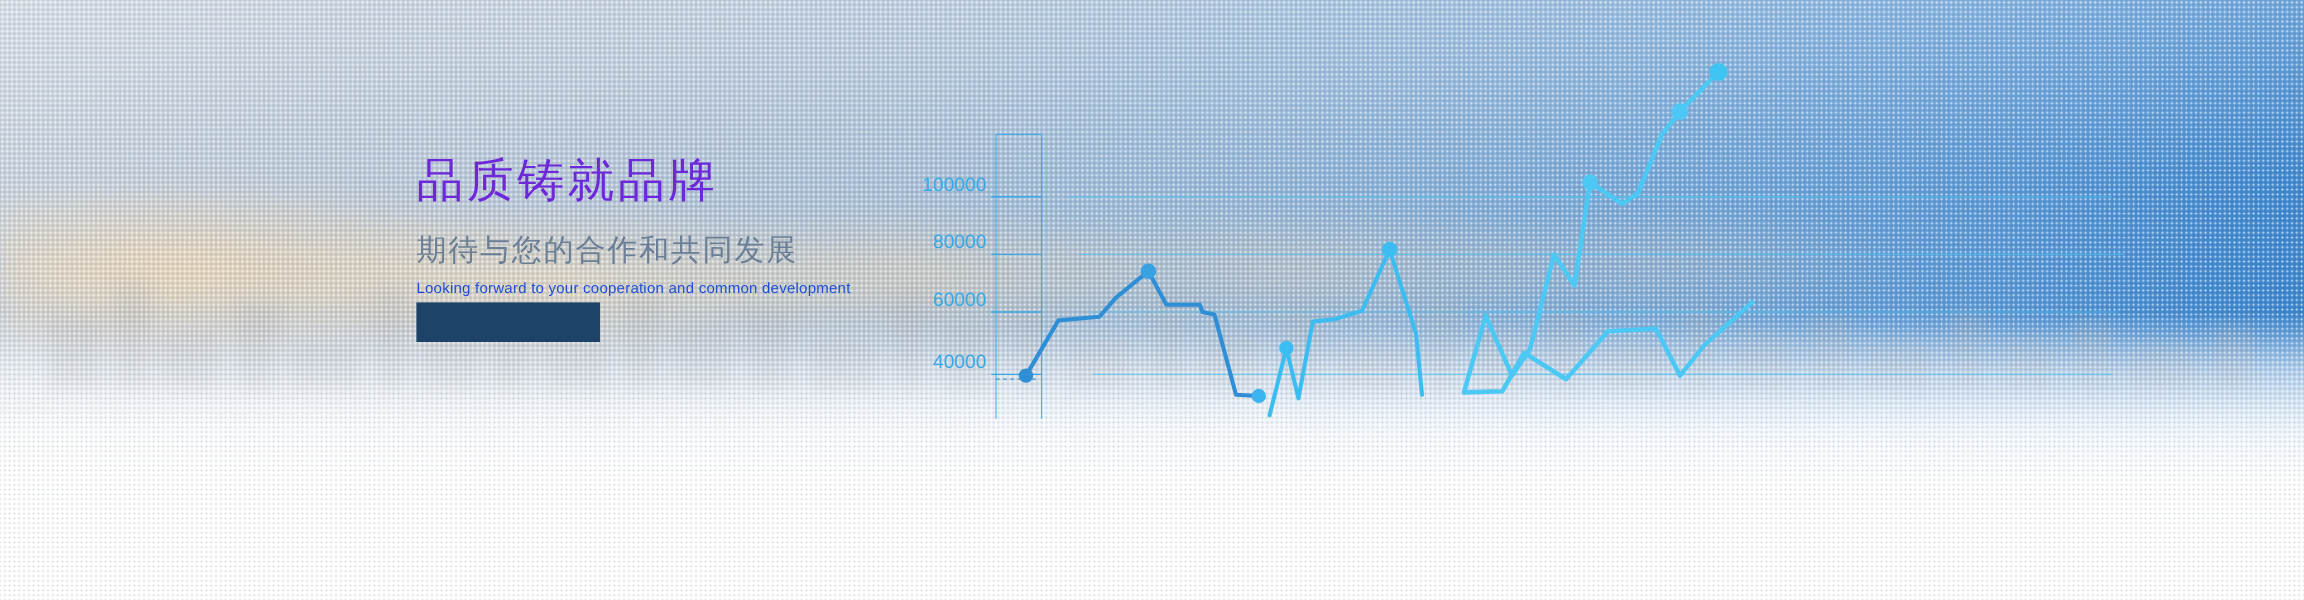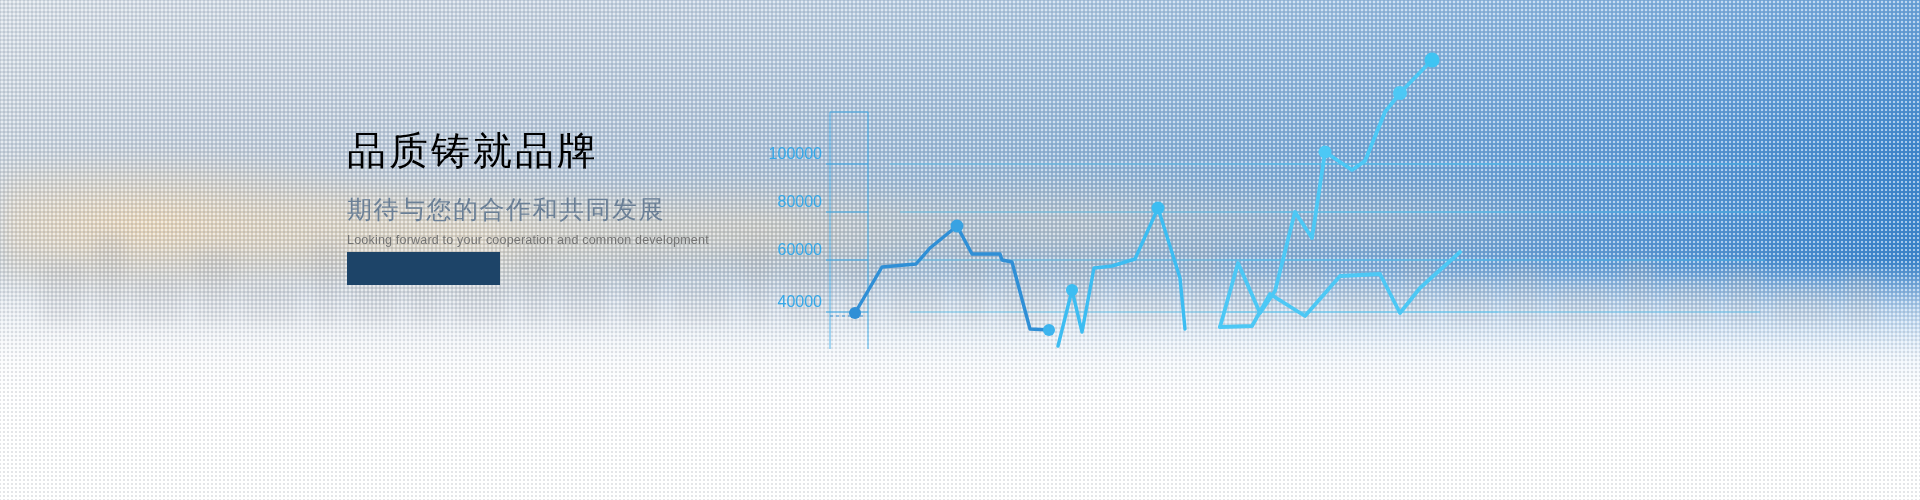--- a/index.html
+++ b/index.html
@@ -60,30 +60,30 @@
     position:absolute;inset:0;
     background-image:
       radial-gradient(rgba(255,255,255,0.55) 0.9px, rgba(255,255,255,0) 1.1px),
       radial-gradient(rgba(90,100,115,0.16) 0.8px, rgba(0,0,0,0) 1px);
     background-size:4px 4px,4px 4px;
     background-position:0 0,2px 2px;
   }
   
   .copy{position:absolute;left:347px;top:126px;width:420px;}
   .headline{
-    font-size:39px;line-height:1.28;color:#000000;letter-spacing:3px;
+    font-size:39px;line-height:1.28;color:#6d28d9;letter-spacing:3px;
     font-weight:400;margin:0;white-space:nowrap;
   }
   .sub-cn{
     margin:17px 0 0 0;font-size:25px;line-height:1.3;letter-spacing:1.5px;
     color:#6a7f96;font-weight:400;white-space:nowrap;
   }
   .sub-en{
     margin:7px 0 0 0;font-size:12.5px;line-height:1.35;letter-spacing:.2px;
-    color:#737373;font-weight:400;white-space:nowrap;
+    color:#1d4ed8;font-weight:400;white-space:nowrap;
   }
   .cta{
     position:absolute;left:347px;top:252px;width:153px;height:33px;
     background:#1d4468;border:none;padding:0;cursor:pointer;
     color:#ffffff;font-size:13px;letter-spacing:2px;
     font-family:"Liberation Sans","DejaVu Sans",sans-serif;
   }
   
   .chart{position:absolute;left:760px;top:16px;width:1160px;height:500px;}
   .chart svg{display:block;}

